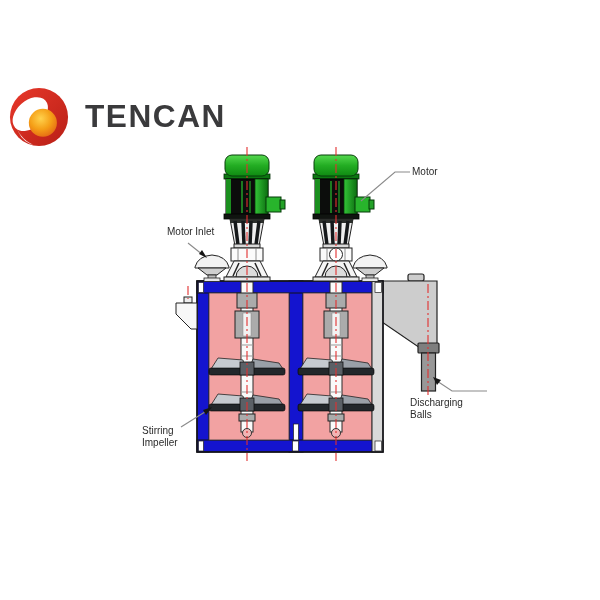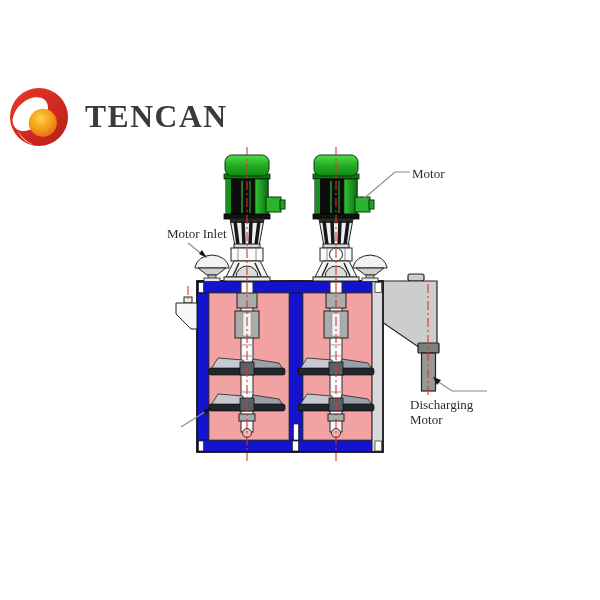--- a/index.html
+++ b/index.html
@@ -1,23 +1,23 @@
 <!DOCTYPE html>
 <html style="--tank-frame-blue: #1414cf; --tank-interior-pink: #f2a2a2; --motor-green: #28b42c; --motor-body-dark: #0c0d0c; --chute-gray: #cdcdcd; --pipe-gray: #989898; --collar-gray: #7e7e7e; --steel-gray: #ababab; --centerline-red: #e23030; --leader-gray: #8a8a8a; --label-text: #2b2b2b; --brand-color: #3a3a3c; --impeller-dark: #23272b; --impeller-light: #c6cad0; --swirl-red: #d7281e; --ball-orange: #f59f17;"><head>
 <meta charset="utf-8">
 <style>
   html,body{margin:0;padding:0;background:#fff;}
   .stage{position:relative;width:600px;height:600px;background:#fff;overflow:hidden;
-         font-family:Liberation Serif, serif;}
+         font-family:Liberation Sans, sans-serif;}
   
   .logo{position:absolute;left:8px;top:84px;height:66px;display:flex;align-items:center;gap:15px;}
   .brand{font-size:31px;font-weight:700;letter-spacing:1.5px;color:var(--brand-color,#3a3a3c);
          transform:scaleX(1.02);transform-origin:left center;}
   
-  .dlabel{position:absolute;font-size:13px;line-height:1.18;color:var(--label-text,#2b2b2b);}
+  .dlabel{position:absolute;font-size:10px;line-height:1.18;color:var(--label-text,#2b2b2b);}
   
   .c-blue{fill:var(--tank-frame-blue,#1414cf);stroke:#101016;stroke-width:1;}
   .c-pink{fill:var(--tank-interior-pink,#f2a2a2);stroke:#3a3a3a;stroke-width:.8;}
   .c-graywall{fill:#d9d9d9;stroke:#222;stroke-width:1;}
   .c-chute{fill:var(--chute-gray,#cdcdcd);stroke:#222;stroke-width:1.2;}
   .c-pipe{fill:var(--pipe-gray,#989898);stroke:#222;stroke-width:1.2;}
   .c-collar{fill:var(--collar-gray,#7e7e7e);stroke:#222;stroke-width:1.2;}
   .notch{fill:#fff;stroke:#222;stroke-width:.7;}
   .outline{fill:none;stroke:#15151a;stroke-width:1.6;}
   .whitepart{fill:#f7f7f7;stroke:#232323;stroke-width:1;}
@@ -174,14 +174,15 @@
       <polygon points="207,258 199,254 202,250" class="arrowhead"></polygon>
       <line x1="181" y1="427" x2="208" y2="410" class="leader"></line>
       <polygon points="212,407 203,410 206,415" class="arrowhead"></polygon>
       <polyline points="437,381 452,391 487,391" class="leader"></polyline>
       <polygon points="433,377 441,380 437,385" class="arrowhead"></polygon>
     </g>
   </svg>
 
   <div class="dlabel" style="left:412px;top:166px;">Motor</div>
   <div class="dlabel" style="left:167px;top:226px;">Motor Inlet</div>
-  <div class="dlabel" style="left:410px;top:397px;width:74px;">Discharging Motor</div>
+  <div class="dlabel" style="left:142px;top:425px;width:54px;">Stirring Impeller</div>
+  <div class="dlabel" style="left:410px;top:397px;width:74px;">Discharging Balls</div>
 </div>
 
 </body></html>

